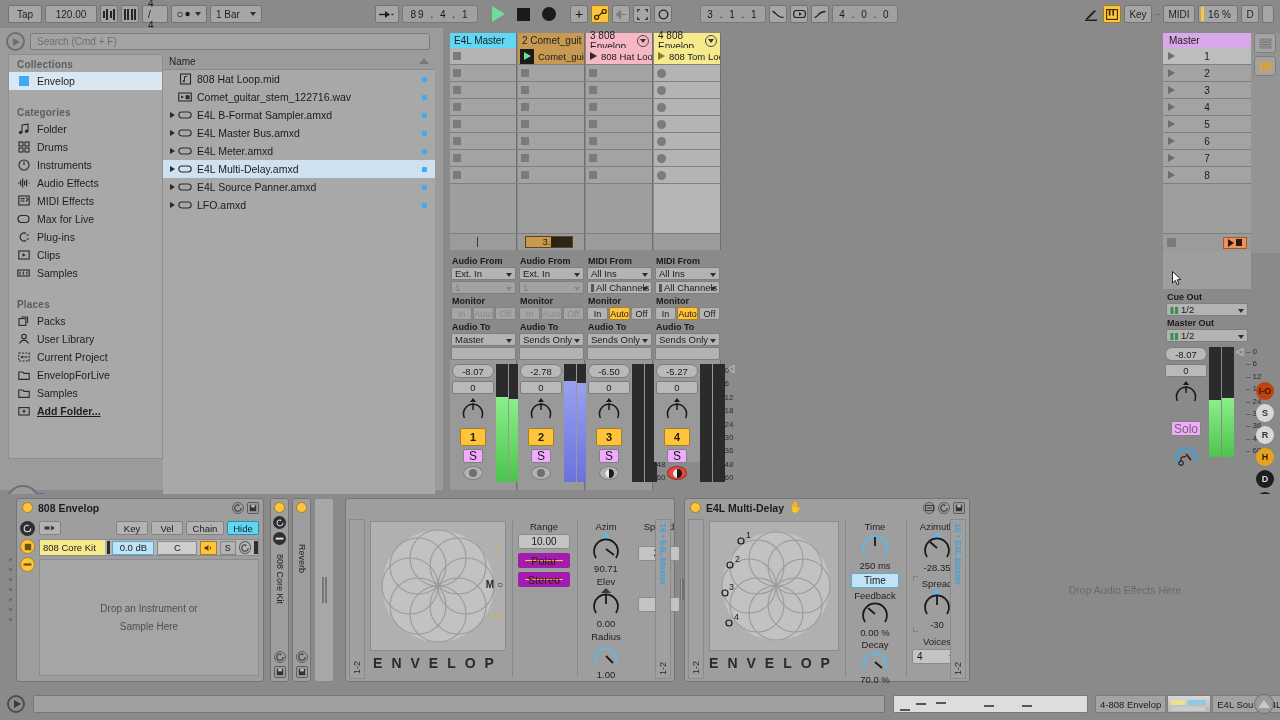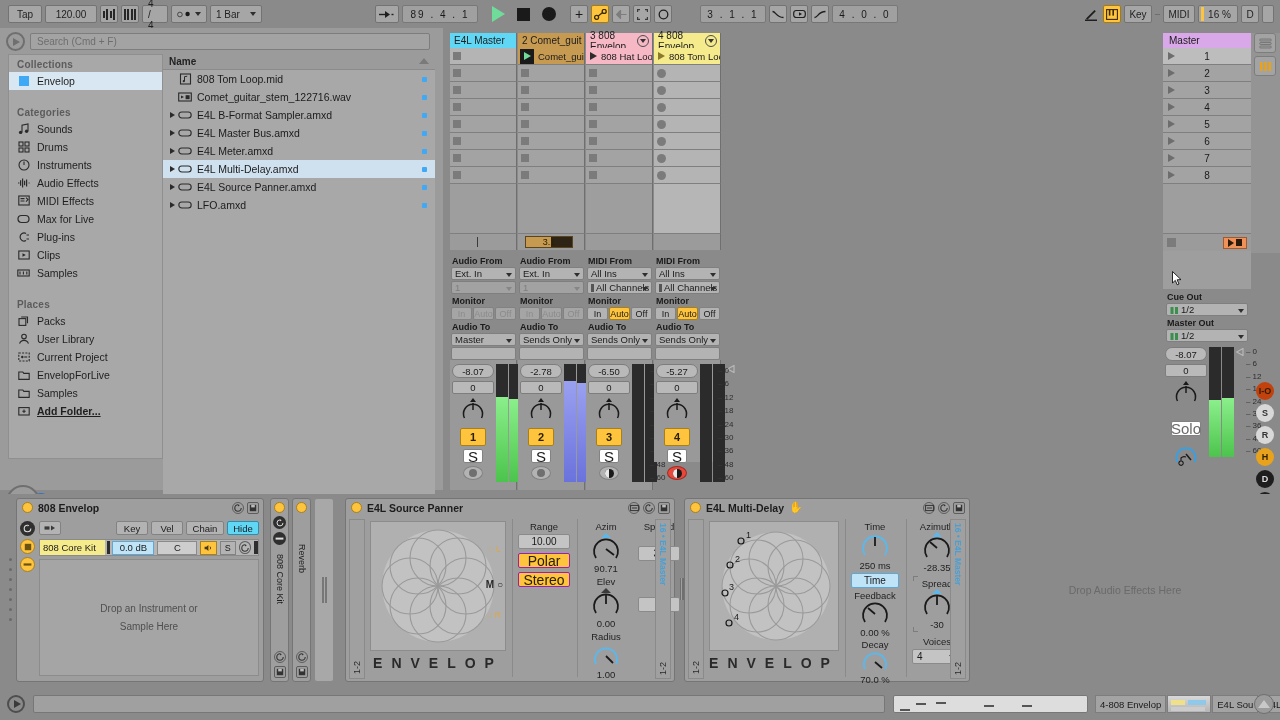--- a/index.html
+++ b/index.html
@@ -58,21 +58,21 @@
   .collection-sw { width:10px; height:10px; background:#3fa9f5; }
 
   .browser-bottom { position:absolute; left:8px; top:463px; width:155px; height:24px; }
   .bb-circle { position:absolute; left:25px; top:2px; width:16px;height:16px;border-radius:50%;
                border:2px solid #2f6fd0; display:flex;align-items:center;justify-content:center; }
   .bb-logo { position:absolute; left:-2px; top:-6px; width:34px;height:34px;border-radius:50%;
              background:#9b9b9b; border:2px solid #6f6f6f; }
 
   .filelist { position:absolute; left:163px; top:26px; width:272px; height:462px; background:#a8a8a8; }
   .fl-head { height:16px; background:#9b9b9b; border-bottom:1px solid #8a8a8a; display:flex;
-             align-items:center; padding-left:6px; font-weight:bold; font-size:10px; color:#222; position:relative; }
+             align-items:center; padding-left:6px; font-weight:normal; font-size:10px; color:#222; position:relative; }
   .fl-head .sortarrow { position:absolute; right:6px; top:4px; width:0;height:0;
             border-left:5px solid transparent;border-right:5px solid transparent;border-bottom:6px solid #7a7a7a; }
   .fl-row { height:18px; display:flex; align-items:center; font-size:10.5px; color:#1b1b1b; position:relative; padding-left:4px; }
   .fl-row.sel { background:#cfe0ee; }
   .fl-tri { width:10px; flex:0 0 10px; display:flex; align-items:center; justify-content:center; }
   .fl-tri.on::after { content:""; width:0;height:0;border-left:5px solid #2a2a2a;
                       border-top:3.5px solid transparent;border-bottom:3.5px solid transparent; }
   .fl-ic { width:16px;flex:0 0 16px; display:flex;align-items:center;justify-content:center;margin-right:4px; }
   .fl-dot { position:absolute; right:8px; top:7px; width:5px;height:5px;background:#3fa9f5;border-radius:1px; }
 
@@ -120,22 +120,22 @@
   
   .mixer { position:absolute; top:0; width:67px; background:#999; border-right:1px solid #717171; }
   .vol-pill { width:42px;height:14px;background:#b9b9b9;border:1px solid #7d7d7d;border-radius:7px;
               display:flex;align-items:center;justify-content:center;font-size:9.5px; }
   .pan-box { width:42px;height:13px;background:#b9b9b9;border:1px solid #7d7d7d;border-radius:2px;
              display:flex;align-items:center;justify-content:center;font-size:9.5px; }
   .knob { width:26px;height:26px;border-radius:50%; position:relative; }
   .knob svg { display:block; }
   .numbtn { width:26px;height:18px;background:#ffc43d;border:1px solid #a8801b;border-radius:2px;
             display:flex;align-items:center;justify-content:center;font-size:11px;font-weight:bold;color:#2a2000; }
-  .sbtn { width:20px;height:14px;background:#ffffff;border:1px solid #828282;border-radius:2px;
-          display:flex;align-items:center;justify-content:center;font-size:15px; }
+  .sbtn { width:20px;height:14px;background:#f0abfc;border:1px solid #828282;border-radius:2px;
+          display:flex;align-items:center;justify-content:center;font-size:12px; }
   .armbtn { width:20px;height:14px;background:#b3b3b3;border:1px solid #828282;border-radius:50%;
             display:flex;align-items:center;justify-content:center; }
   .armbtn.on { background:#e8483c; border-color:#a42a22; }
   .armdot { width:8px;height:8px;border-radius:50%;background:#6f6f6f; }
   .armhalf { width:9px;height:9px;border-radius:50%;background:#1a1a1a; position:relative; overflow:hidden; }
   .armhalf::after { content:""; position:absolute; left:0;top:0;width:4.5px;height:9px;background:#e8e8e8; }
   .meter { width:12px; background:#2b2b2b; position:relative; }
   .meter .fill { position:absolute; bottom:0; left:0; width:100%; }
   .scale { font-size:8px; color:#2d2d2d; display:flex; flex-direction:column; justify-content:space-between; }
   .scale span { display:flex; align-items:center; gap:2px; height:9px; }
@@ -173,22 +173,22 @@
                 white-space:nowrap; }
 
   .envelop-logo { font-size:14px; letter-spacing:9px; font-weight:bold; color:#2a2a2a;
                   text-align:center; }
   .pad { position:relative; background:#b0b0b0; border:1px solid #8c8c8c; }
   .rosette { position:absolute; left:50%; top:50%; transform:translate(-50%,-50%); }
   .paramlbl { font-size:9.5px; color:#1f1f1f; text-align:center; }
   .paramval { font-size:9.5px; color:#1f1f1f; text-align:center; }
   .valbox { background:#c4c4c4; border:1px solid #8a8a8a; border-radius:2px; height:15px;
             display:flex;align-items:center;justify-content:center; font-size:10px; }
-  .ybox { background:#ffc43d; border:1px solid #a21caf; border-radius:2px; height:15px;
-          display:flex;align-items:center;justify-content:center; font-size:14px; color:#2a2000; }
+  .ybox { background:#ffc43d; border:7px solid #a21caf; border-radius:2px; height:15px;
+          display:flex;align-items:center;justify-content:center; font-size:11px; color:#2a2000; }
   .bluebox { background:#bfe3f7; border:1px solid #5fa8d3; border-radius:2px; height:15px;
              display:flex;align-items:center;justify-content:center; font-size:10px; }
   .dropfx { position:absolute; left:975px; top:4px; width:300px; height:184px;
             display:flex;align-items:center;justify-content:center; color:#6a6a6a; font-size:10.5px; }
 
   
   .statusbar { position:absolute; left:0; top:688px; width:1280px; height:32px; background:#8a8a8a; }
   .sb-play { position:absolute; left:7px; top:7px; width:18px;height:18px;border-radius:50%;
              border:2px solid #4e4e4e; display:flex;align-items:center;justify-content:center; }
   .sb-play::after { content:""; width:0;height:0;border-left:7px solid #3a3a3a;
@@ -358,21 +358,21 @@
       <div class="sb-head">Categories</div>
 
       <div class="sb-item">
         <span class="sb-icon">
             <svg width="12" height="12" viewBox="0 0 12 12">
               <path d="M4 9.2 V2.2 L10 1 V8" stroke="#2a2a2a" stroke-width="1.1" fill="none"></path>
               <circle cx="2.6" cy="9.4" r="1.7" fill="#2a2a2a"></circle>
               <circle cx="8.6" cy="8.2" r="1.7" fill="#2a2a2a"></circle>
             </svg>
           </span>
-        <span>Sounds</span>
+        <span>Folder</span>
       </div>
       <div class="sb-item">
         <span class="sb-icon">
             <svg width="12" height="12" viewBox="0 0 12 12">
               <rect x="1" y="1" width="4" height="4" fill="none" stroke="#2a2a2a" stroke-width="1.1"></rect>
               <rect x="7" y="1" width="4" height="4" fill="none" stroke="#2a2a2a" stroke-width="1.1"></rect>
               <rect x="1" y="7" width="4" height="4" fill="none" stroke="#2a2a2a" stroke-width="1.1"></rect>
               <rect x="7" y="7" width="4" height="4" fill="none" stroke="#2a2a2a" stroke-width="1.1"></rect>
             </svg>
           </span>
@@ -522,21 +522,21 @@
 
       <div class="fl-row">
         <span class="fl-tri"></span>
         <span class="fl-ic">
             <svg width="13" height="12" viewBox="0 0 13 12">
               <rect x="1.5" y="1" width="10" height="10" fill="none" stroke="#2a2a2a" stroke-width="1.1"></rect>
               <path d="M5.5 8 V3.7 L8.2 3.2" stroke="#2a2a2a" stroke-width="1" fill="none"></path>
               <circle cx="4.8" cy="8.2" r="1.1" fill="#2a2a2a"></circle>
             </svg>
           </span>
-        <span>808 Tom Loop.mid</span>
+        <span>808 Hat Loop.mid</span>
         <span class="fl-dot"></span>
       </div>
       <div class="fl-row">
         <span class="fl-tri"></span>
         <span class="fl-ic">
             <svg width="14" height="12" viewBox="0 0 14 12">
               <rect x="0.7" y="2" width="12.6" height="8" fill="none" stroke="#2a2a2a" stroke-width="1.1"></rect>
               <path d="M3 4.6 L6 6 L3 7.4 Z" fill="#2a2a2a"></path>
               <rect x="7.6" y="4.2" width="4" height="4" fill="#2a2a2a"></rect>
             </svg>
@@ -1296,44 +1296,20 @@
             </svg>
           </span>
       </div>
     </div>
 
     <div style="position:absolute;left:314px;top:4px;width:20px;height:184px;background:#a8a8a8;border:1px solid #8a8a8a;border-radius:3px;display:flex;align-items:center;justify-content:center;">
       <span style="width:5px;height:26px;background:linear-gradient(to right,#777 0 1.5px,#a8a8a8 1.5px 3px,#777 3px 5px);"></span>
     </div>
 
     <div class="dev" style="left:345px;width:330px;height:184px;">
-      <div class="dev-title">
-        <span class="dev-led"></span>
-        <span>E4L Source Panner</span>
-        <span class="dev-btns">
-          <span class="dbtn">
-              <svg width="9" height="8" viewBox="0 0 9 8">
-                <rect x="0.6" y="1.4" width="7.8" height="5.2" fill="none" stroke="#333" stroke-width="1"></rect>
-                <path d="M2 4 h5" stroke="#333" stroke-width="1"></path>
-              </svg>
-            </span>
-          <span class="dbtn">
-              <svg width="8" height="8" viewBox="0 0 8 8">
-                <path d="M4 0.8 a3.2 3.2 0 1 0 3.2 3.2" fill="none" stroke="#333" stroke-width="1.1"></path>
-                <path d="M4 0.2 L4 2.4 L5.8 1.3 Z" fill="#333"></path>
-              </svg>
-            </span>
-          <span class="dbtn sq">
-              <svg width="8" height="8" viewBox="0 0 8 8">
-                <rect x="0.8" y="0.8" width="6.4" height="6.4" fill="#333"></rect>
-                <rect x="2.2" y="0.8" width="3.6" height="2.6" fill="#bbb"></rect>
-              </svg>
-            </span>
-        </span>
-      </div>
 
       <div style="position:absolute;left:3px;top:20px;width:16px;height:160px;background:#a0a0a0;border:1px solid #8a8a8a;display:flex;align-items:flex-end;justify-content:center;padding-bottom:4px;">
         <span style="writing-mode:vertical-rl;transform:rotate(180deg);font-size:9px;color:#2a2a2a;">1-2</span>
       </div>
 
       <div class="pad" style="position:absolute;left:24px;top:22px;width:136px;height:130px;">
         <svg class="rosette" width="124" height="118" viewBox="0 0 124 118">
           <circle cx="62" cy="59" r="56" fill="#c2c2c2"></circle>
           <g fill="none" stroke="#9a9a9a" stroke-width="1.1">
             <circle cx="62" cy="31" r="28"></circle>

